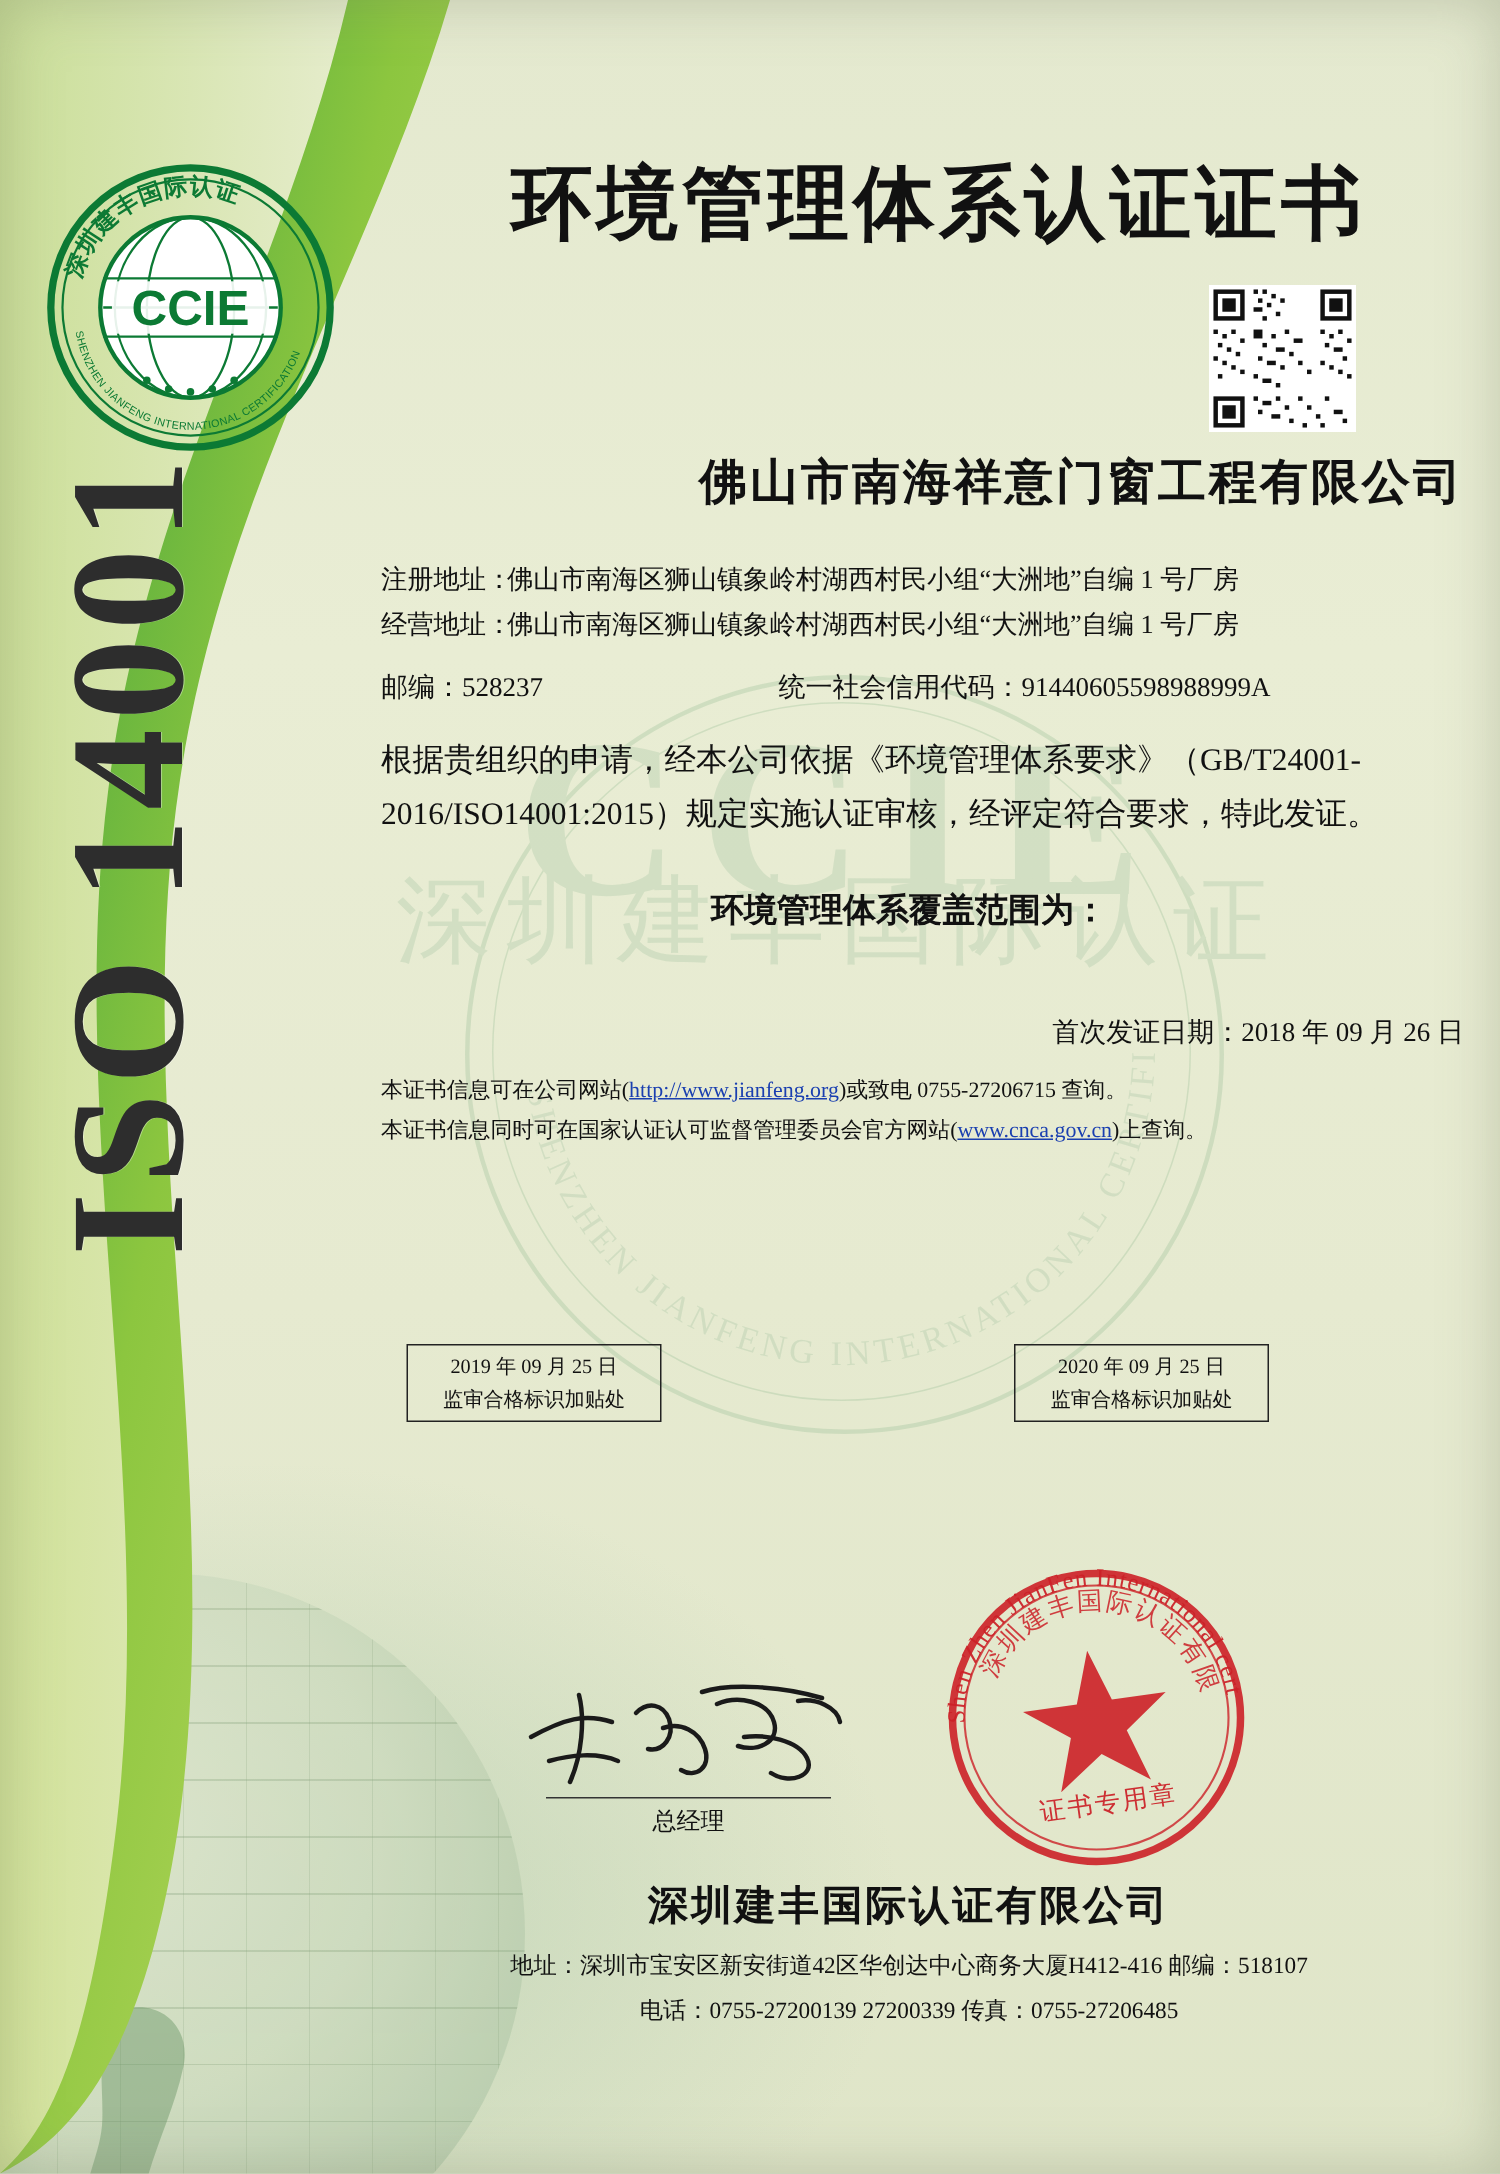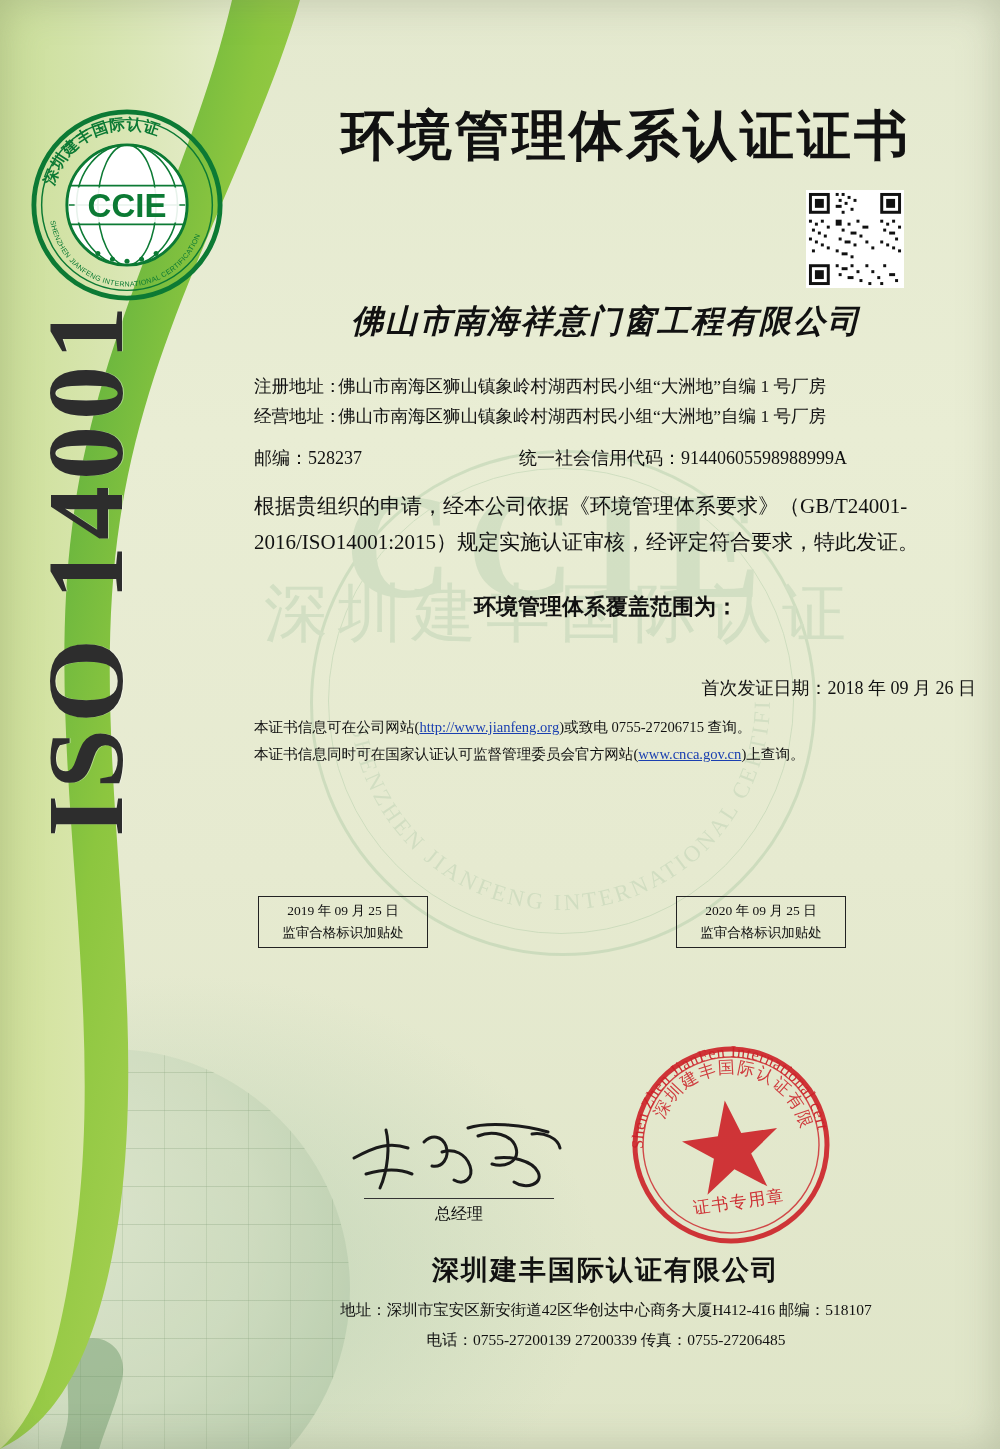--- a/index.html
+++ b/index.html
@@ -93,24 +93,23 @@
   }
   .qr{
     position:absolute;left:570px;top:190px;width:98px;height:98px;z-index:14;
   }
   .certno{
     position:absolute;left:20px;top:252px;width:560px;text-align:center;
     font-size:20px;color:#111;
   }
   .certno b{font-family:"Liberation Sans", sans-serif;letter-spacing:1px;font-weight:700;}
   .company{
-    position:absolute;left:0;top:300px;width:740px;text-align:center;
+    position:absolute;left:0;top:300px;width:740px;text-align:right;
     font-size:32px;font-weight:700;color:#111;letter-spacing:2px;
     font-family:"Liberation Sans", sans-serif;
-    font-style:italic;
   }
   .addr-line{
     position:absolute;left:18px;width:720px;font-size:17.5px;color:#111;white-space:nowrap;
   }
   .addr1{top:374px;}
   .addr2{top:404px;}
   .addr-label{display:inline-block;width:84px;}
   .zipline{position:absolute;left:18px;top:446px;width:720px;font-size:18px;color:#111;}
   .zipline .credit{position:absolute;left:265px;top:0;white-space:nowrap;}
 
@@ -135,21 +134,21 @@
     position:absolute;left:18px;top:714px;width:720px;
     font-size:14.6px;line-height:27px;color:#111;text-align:justify;
   }
   .fineprint a{color:#1a3fb0;text-decoration:underline;}
 
   .stamp-box{
     position:absolute;width:170px;height:52px;border:1.4px solid #222;
     font-size:13.5px;line-height:22px;text-align:center;color:#111;padding-top:3px;
     box-sizing:border-box;
   }
-  .stamp-left{left:22px;top:896px;}
+  .stamp-left{left:35px;top:896px;}
   .stamp-right{left:440px;top:896px;}
 
   .signature{
     position:absolute;left:110px;top:1112px;width:230px;height:90px;z-index:15;
   }
   .sig-line{
     position:absolute;left:128px;top:1198px;width:190px;border-top:1.3px solid #333;
   }
   .sig-label{
     position:absolute;left:128px;top:1204px;width:190px;text-align:center;font-size:16px;color:#111;

